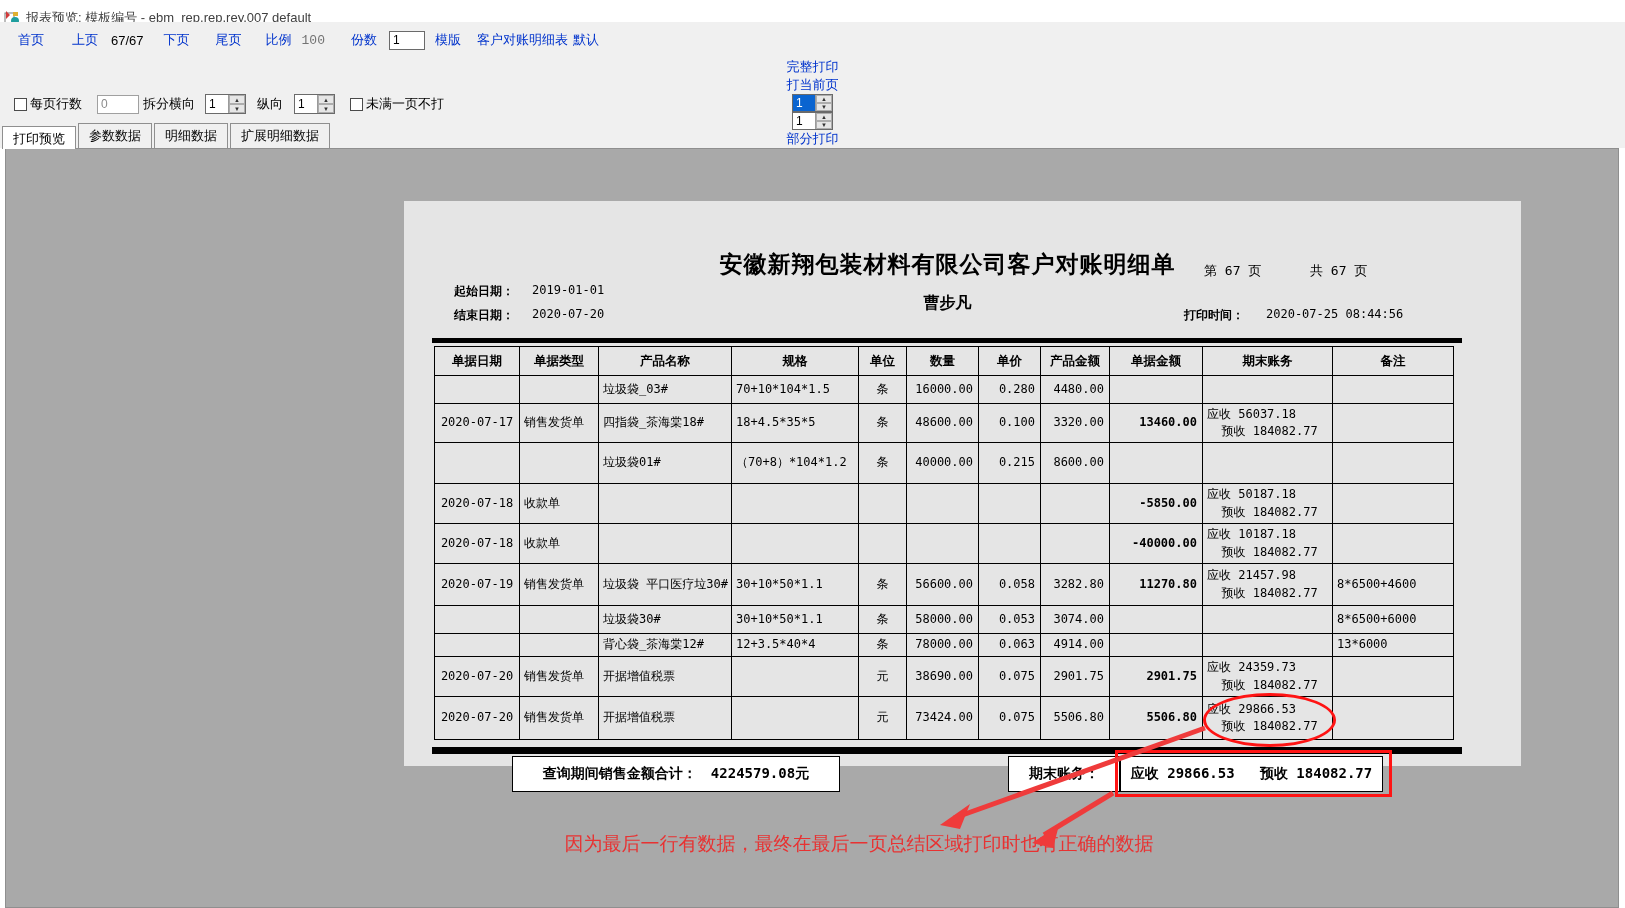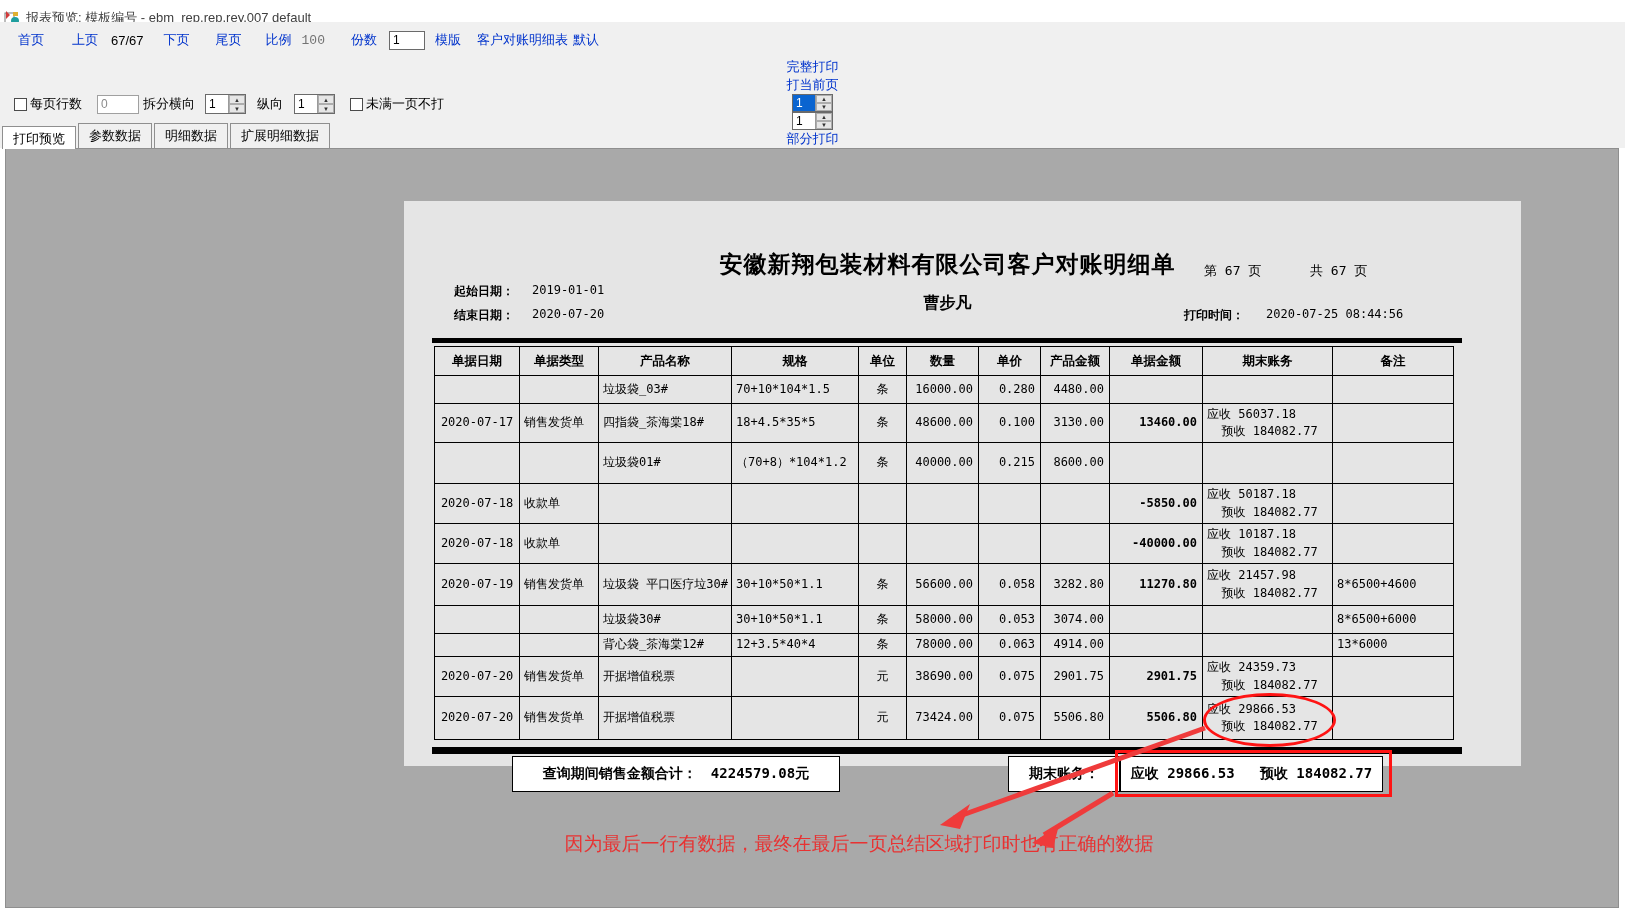--- a/index.html
+++ b/index.html
@@ -259,21 +259,21 @@
               <td class="a-left"></td>
             </tr>
             <tr style="height: 39px; padding-left: 28px;">
               <td class="a-center">2020-07-17</td>
               <td class="a-left">销售发货单</td>
               <td class="a-left">四指袋_茶海棠18#</td>
               <td class="a-left">18+4.5*35*5</td>
               <td class="a-center">条</td>
               <td class="a-right">48600.00</td>
               <td class="a-right">0.100</td>
-              <td class="a-right">3130.00</td>
+              <td class="a-right">3320.00</td>
               <td class="a-right bold">13460.00</td>
               <td class="a-left acct">应收 56037.18
   预收 184082.77</td>
               <td class="a-left"></td>
             </tr>
             <tr style="height: 41px;">
               <td class="a-center"></td>
               <td class="a-left"></td>
               <td class="a-left">垃圾袋01#</td>
               <td class="a-left">（70+8）*104*1.2</td>

